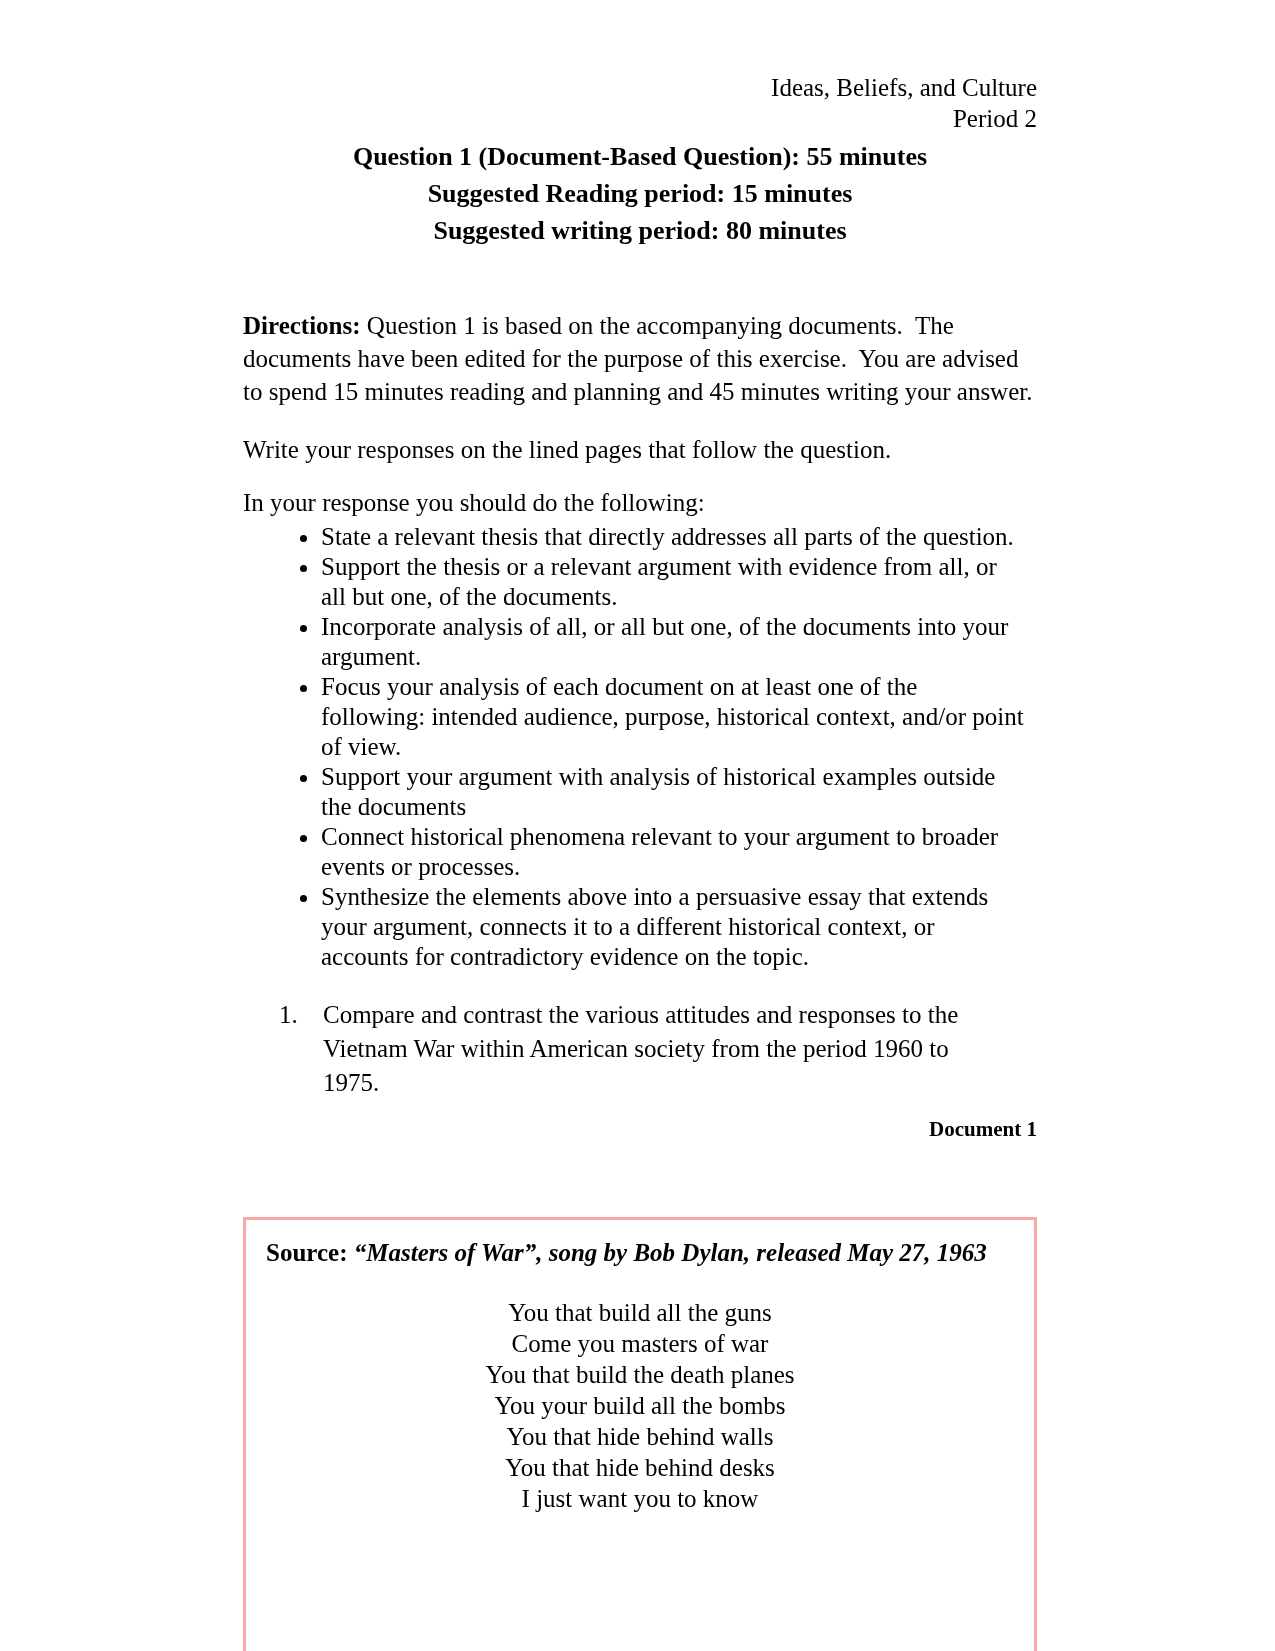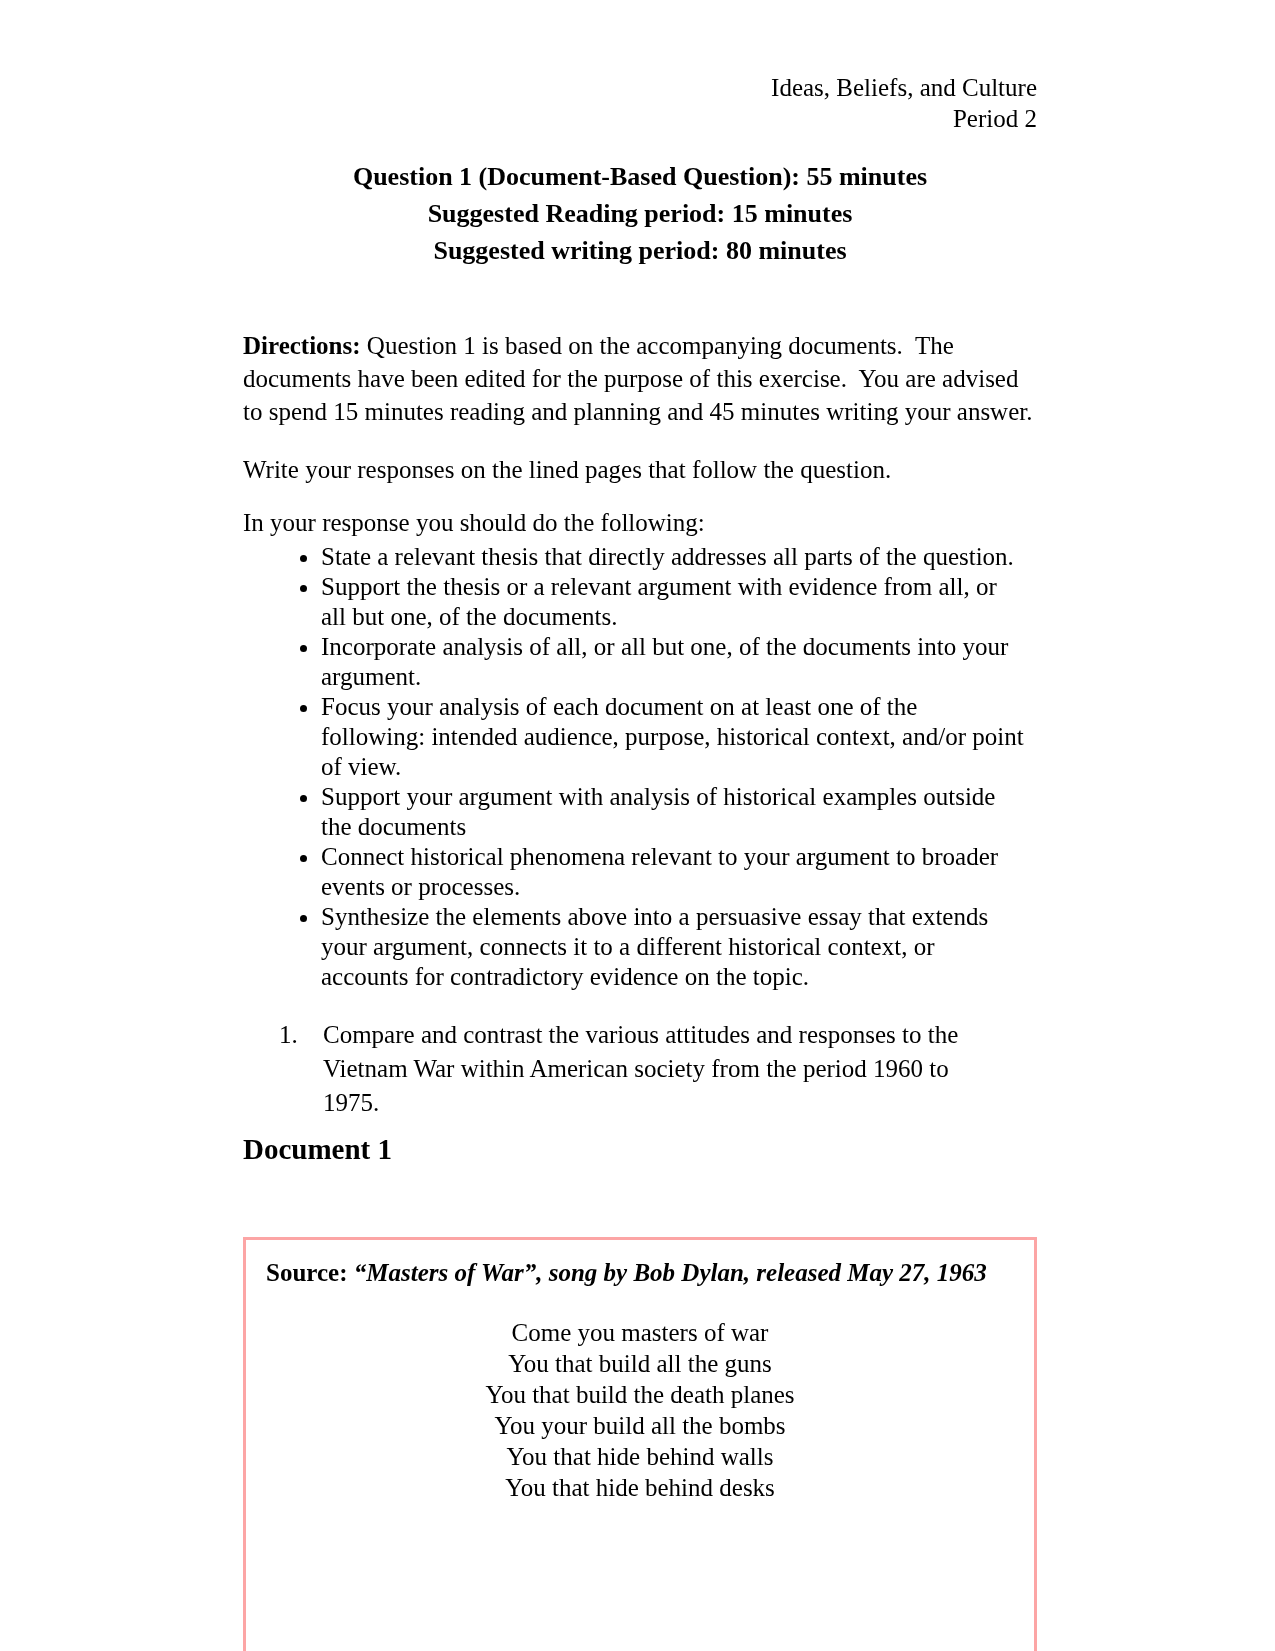--- a/index.html
+++ b/index.html
@@ -18,21 +18,21 @@
     font-size: 25px;
     box-sizing: border-box;
     padding: 72px 145px 0 150px;
     overflow: hidden;
   }
   .header {
     text-align: right;
     line-height: 31px;
   }
   .title-block {
-    margin-top: 24px;
+    margin-top: 4px;
     text-align: center;
     font-weight: bold;
     font-size: 26px;
     line-height: 37px;
   }
   p { margin: 0; }
   .directions {
     margin-top: 60px;
     line-height: 33px;
   }
@@ -62,22 +62,22 @@
   }
   .question .qnum {
     flex: 0 0 44px;
   }
   .question .qtext {
     flex: 1;
     padding-right: 60px;
   }
   .doc-heading {
     margin: 14px 0 0 0;
-    text-align: left;
-    font-size: 29px;
+    text-align: right;
+    font-size: 21px;
     font-weight: bold;
     line-height: 31px;
   }
   .source-box {
     margin-top: 72px;
     border: 3px solid #fca5a5;
     box-sizing: border-box;
     min-height: 450px;
     padding: 16px 20px;
   }
@@ -135,22 +135,23 @@
   </div>
 
   <h3 class="doc-heading">Document 1</h3>
 
   <div class="source-box">
     <p class="source-line">
       <strong>Source:</strong>
       <span class="source-text">“Masters of War”, song by Bob Dylan, released May 27, 1963</span>
     </p>
     <div class="lyrics">
+      <div class="lyric-line">You that build all the guns</div>
       <div class="lyric-line">Come you masters of war</div>
-      <div class="lyric-line">You that build all the guns</div>
       <div class="lyric-line">You that build the death planes</div>
       <div class="lyric-line">You your build all the bombs</div>
       <div class="lyric-line">You that hide behind walls</div>
       <div class="lyric-line">You that hide behind desks</div>
+      <div class="lyric-line">I just want you to know</div>
     </div>
   </div>
 
 </div>
 
 </body></html>

